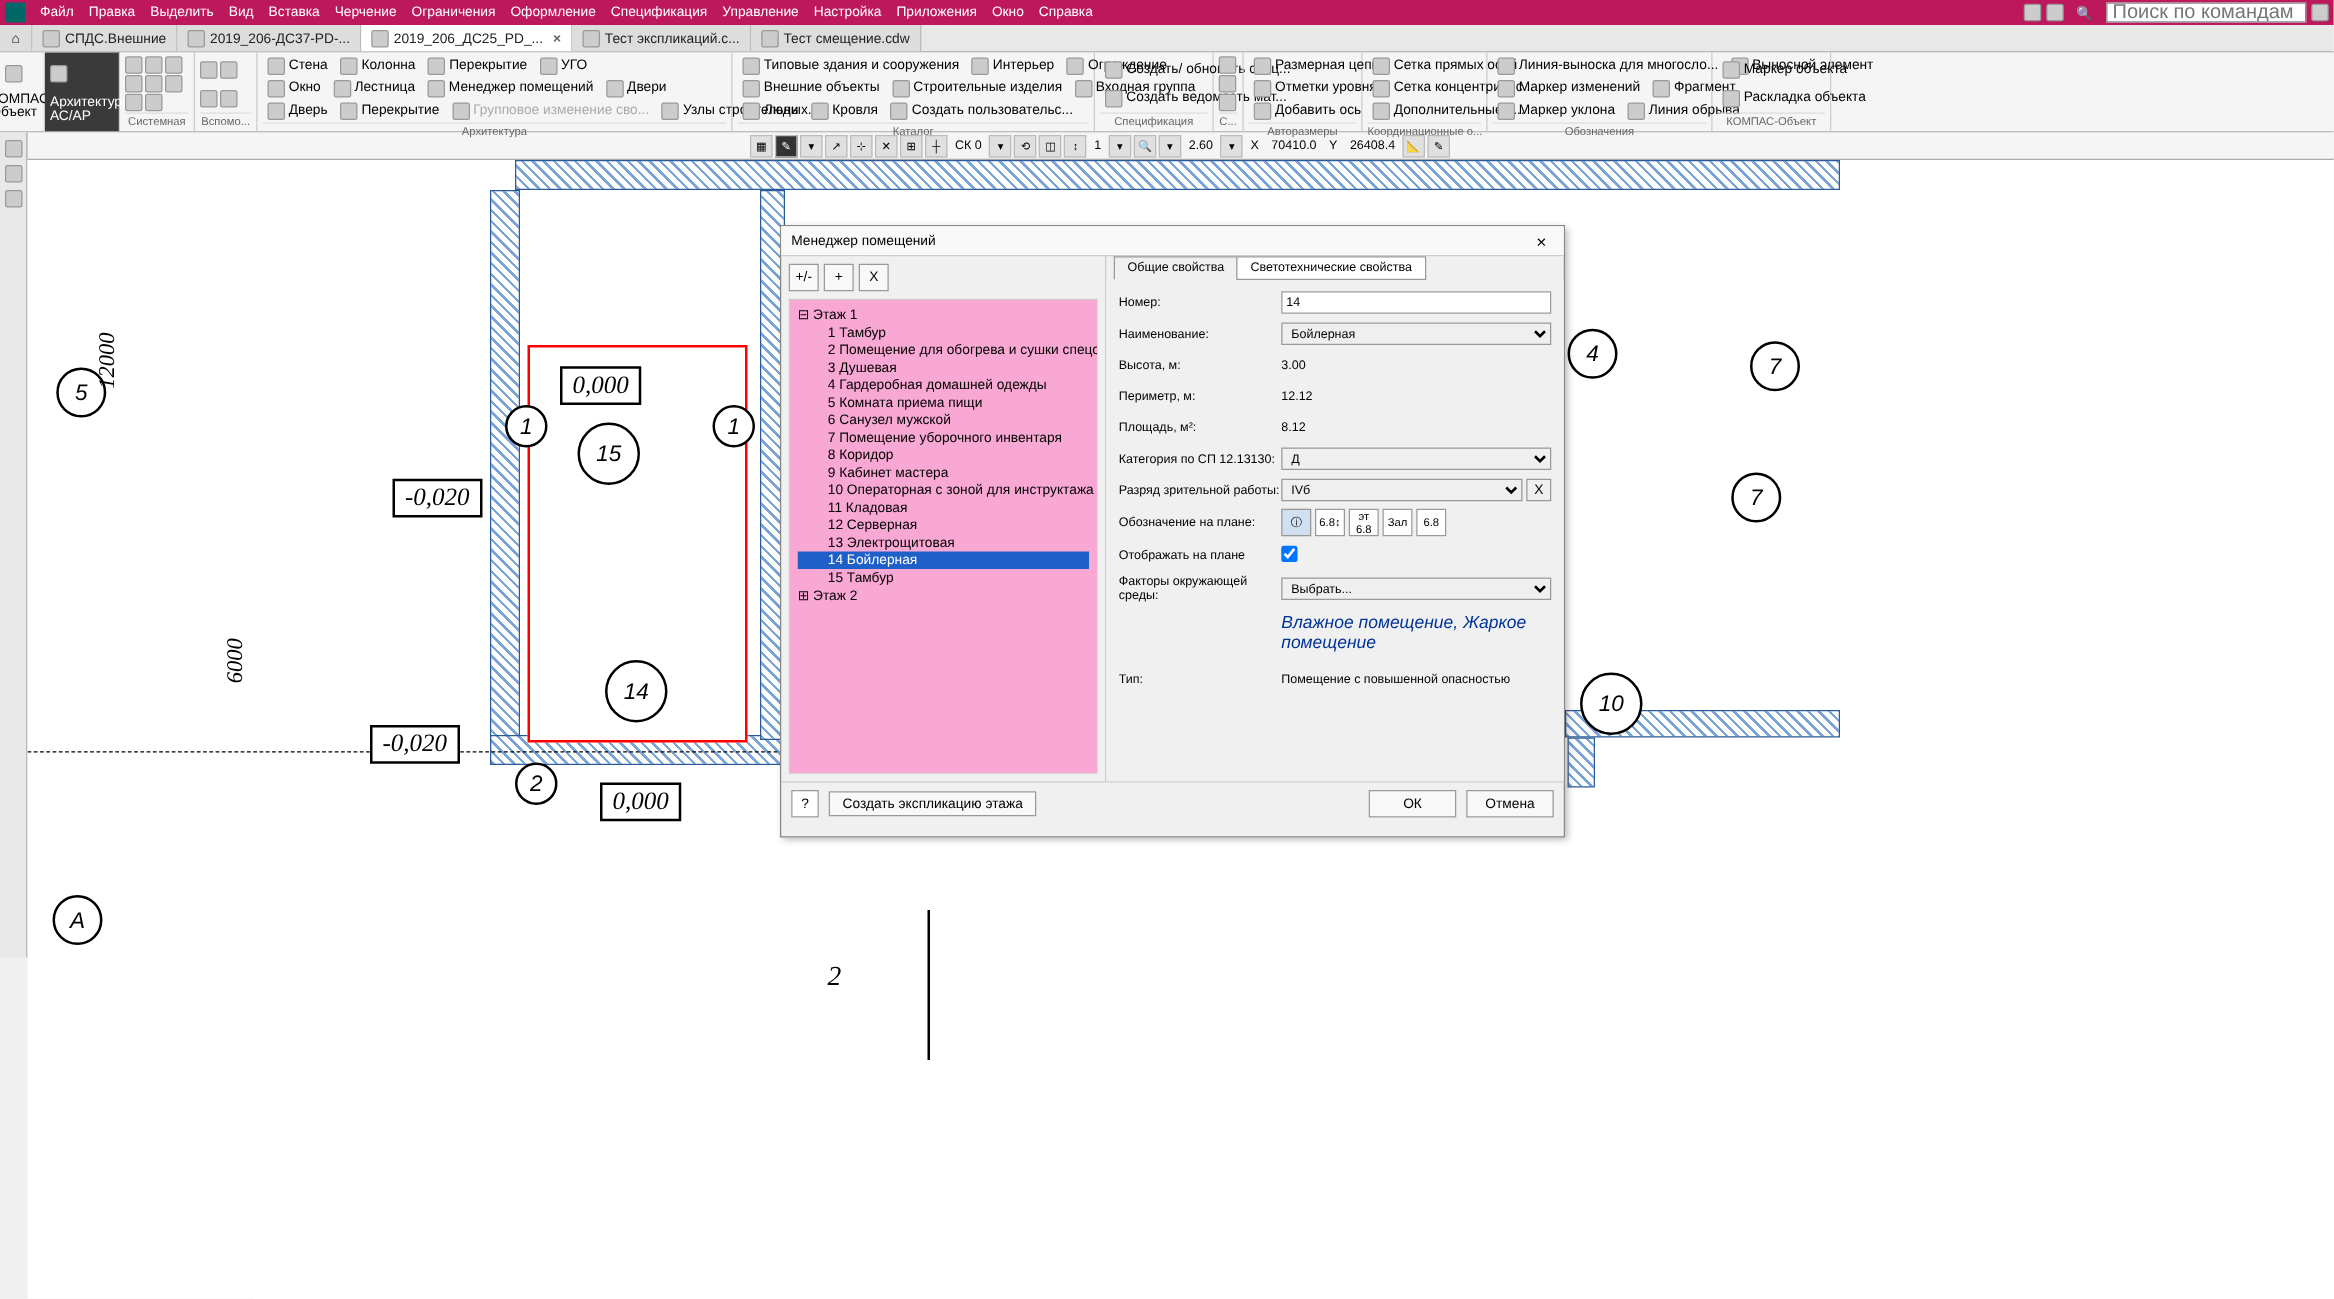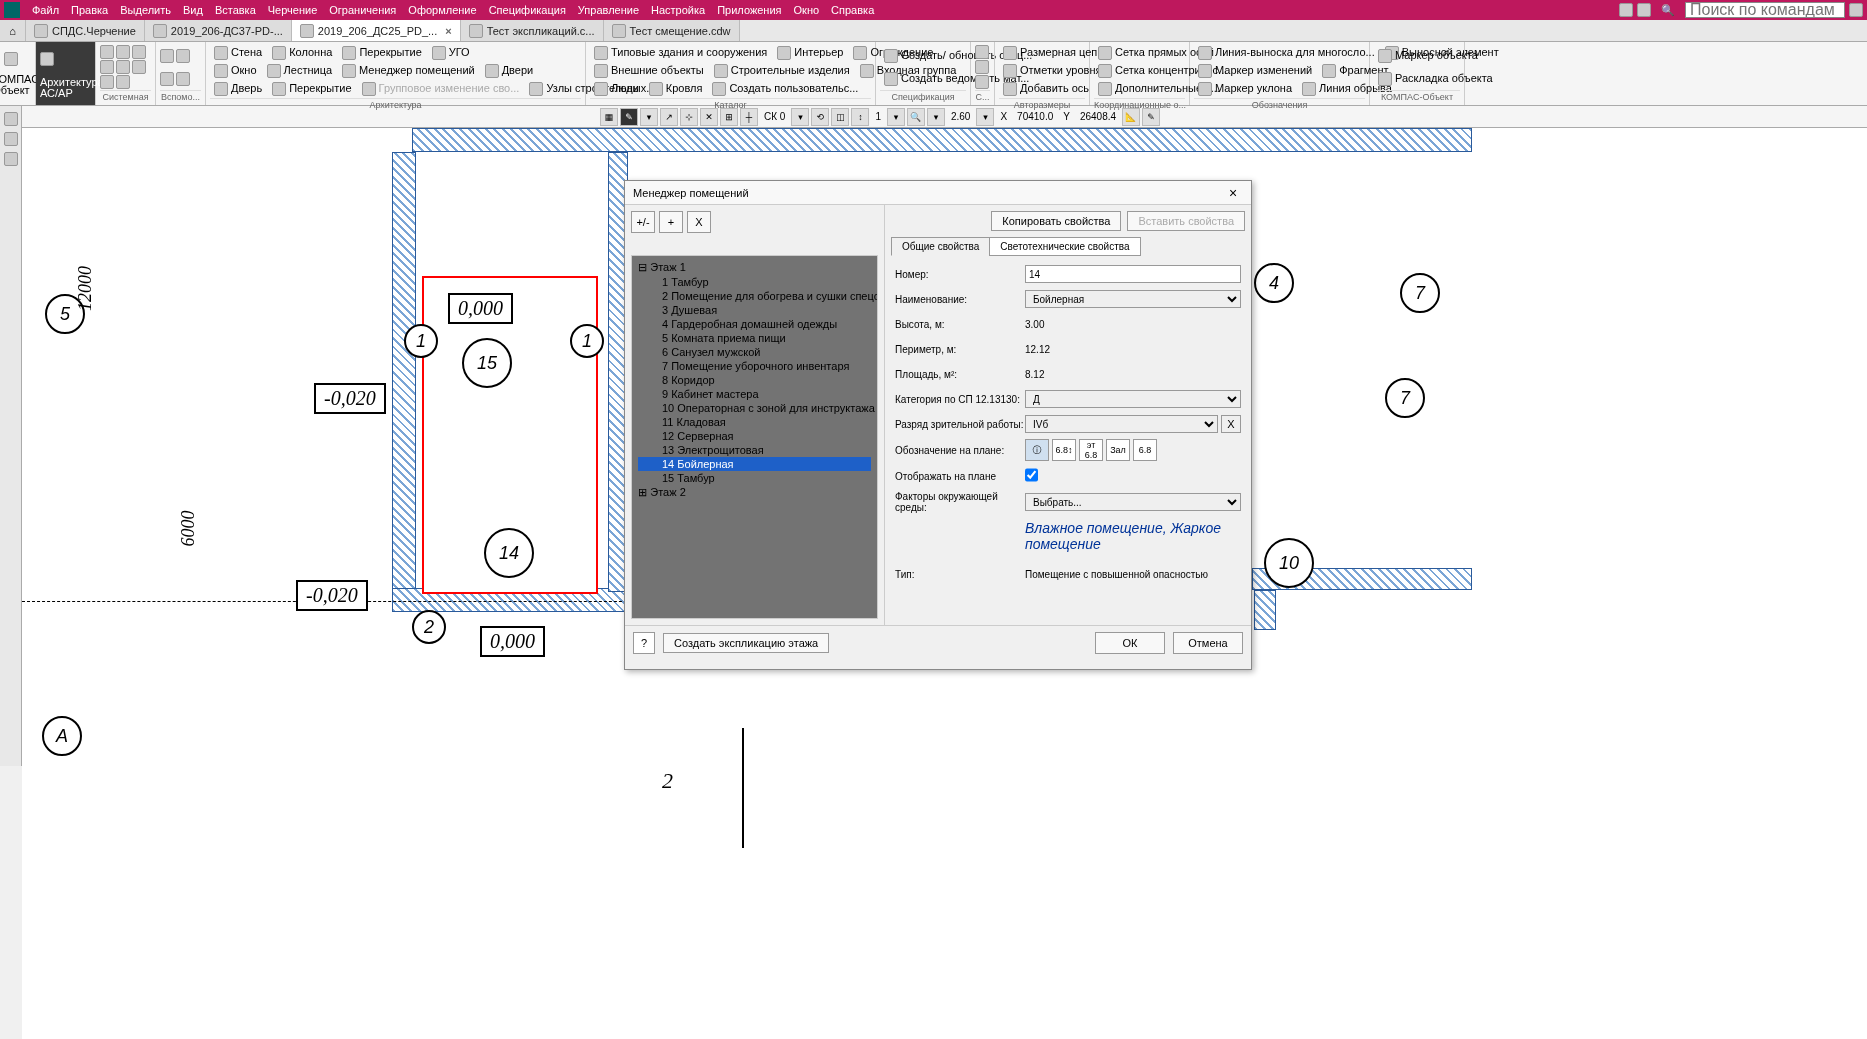--- a/index.html
+++ b/index.html
@@ -30,21 +30,21 @@
 .redbox{position:absolute;border:2px solid red;background:#fff}
 .circ{position:absolute;border:2px solid #000;border-radius:50%;background:#fff;display:flex;align-items:center;justify-content:center;font-size:18px;font-style:italic}
 .lbl{position:absolute;border:2px solid #000;background:#fff;padding:2px 8px;font-size:20px;font-style:italic;font-family:serif}
 .dialog{position:absolute;left:624px;top:180px;width:628px;height:490px;background:#f0f0f0;border:1px solid #888;box-shadow:2px 2px 6px rgba(0,0,0,0.3)}
 .dlgtitle{background:#f8f8f8;height:24px;display:flex;align-items:center;padding:0 8px;border-bottom:1px solid #ccc}
 .dlgtitle .x{margin-left:auto;width:20px;text-align:center;cursor:pointer;font-size:14px}
 .dlgbody{display:flex;height:420px}
 .dlgleft{width:260px;border-right:1px solid #ccc;display:flex;flex-direction:column}
 .dlgtools{padding:6px;display:flex;gap:4px}
 .dlgtools button{width:24px;height:22px;border:1px solid #999;background:#f8f8f8;cursor:pointer}
-.tree{flex:1;overflow:auto;padding:4px 6px;background:#737373;margin:16px 6px 6px 6px;border:1px solid #ccc}
+.tree{flex:1;overflow:auto;padding:4px 6px;background:#f9a8d4;margin:0 6px 6px 6px;border:1px solid #ccc}
 .tree .node{padding:1px 0;cursor:pointer;white-space:nowrap}
 .tree .node.sel{background:#1e60c8;color:#fff}
 .tree .floor{font-weight:normal}
 .tree .item{padding-left:24px}
 .dlgright{flex:1;display:flex;flex-direction:column}
 .toprightbtns{padding:6px;display:flex;gap:6px;justify-content:flex-end}
 .toprightbtns button{padding:3px 10px;border:1px solid #999;background:#f8f8f8}
 .toprightbtns button:disabled{color:#aaa}
 .proptabs{display:flex;padding:0 6px}
 .ptab{padding:3px 10px;border:1px solid #999;background:#fff;margin-right:-1px;font-size:10px}
@@ -88,21 +88,21 @@
     <span>🔍</span>
     <input placeholder="Поиск по командам (Alt+/)" style="">
     <span class="icn"></span>
   </div>
 </div>
 
 <div class="tabbar">
   <div class="home">⌂</div>
   <div class="tab">
       <span class="icn"></span>
-      <span>СПДС.Черчение</span>
+      <span>СПДС.Внешние</span>
     </div>
   <div class="tab">
       <span class="icn"></span>
       <span>2019_206-ДС37-PD-...</span>
     </div>
   <div class="tab active">
       <span class="icn"></span>
       <span>2019_206_ДС25_PD_...</span>
       <span class="close">×</span>
     </div>
@@ -478,24 +478,20 @@
           <div class="node item">10 Операторная с зоной для инструктажа</div>
           <div class="node item">11 Кладовая</div>
           <div class="node item">12 Серверная</div>
           <div class="node item">13 Электрощитовая</div>
           <div class="node item sel">14 Бойлерная</div>
           <div class="node item">15 Тамбур</div>
           <div class="node floor">⊞ Этаж 2</div>
         </div>
     </div>
     <div class="dlgright">
-      <div class="toprightbtns">
-        <button>Копировать свойства</button>
-        <button disabled="">Вставить свойства</button>
-      </div>
       <div class="proptabs">
         <div class="ptab active">Общие свойства</div>
         <div class="ptab">Светотехнические свойства</div>
       </div>
       <div class="props">
         <div class="prow">
             <div class="plbl">Номер:</div>
             <div class="pval"><input value="14" style=""></div>
           </div>
         <div class="prow">

